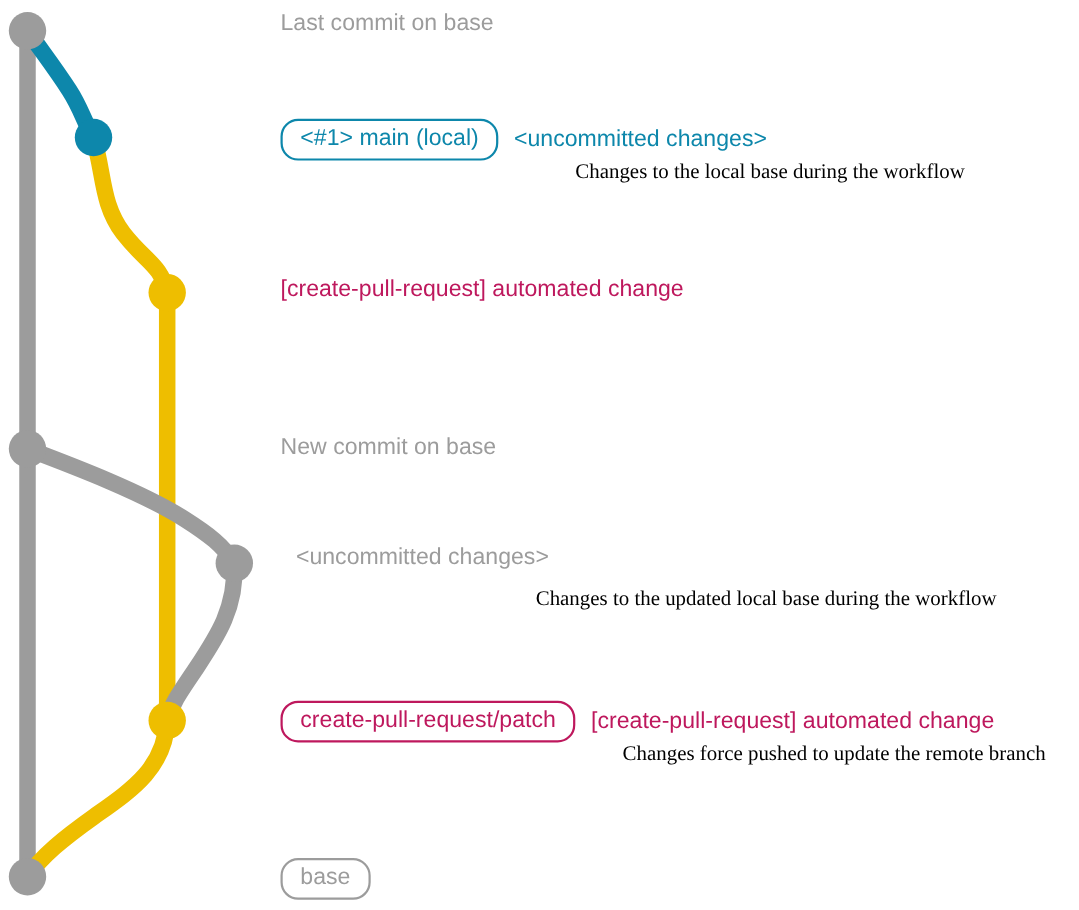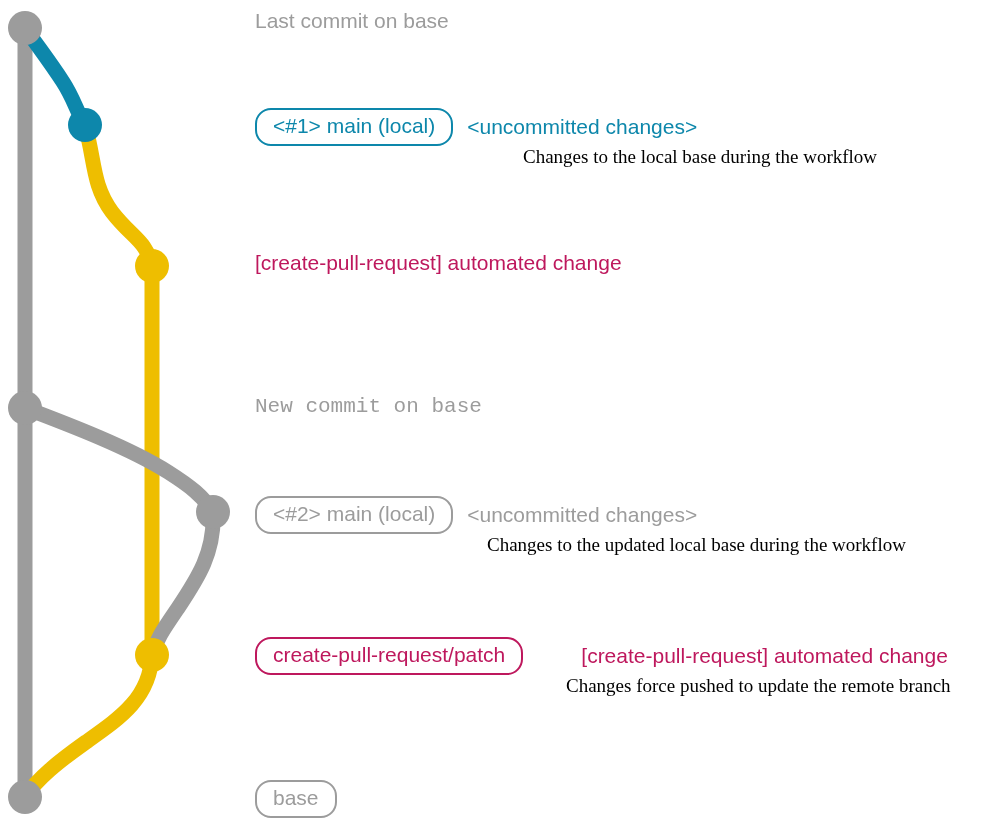--- a/index.html
+++ b/index.html
@@ -103,31 +103,30 @@
   <div class="entry" style="left:255px; top:108px;">
     <span class="pill c-teal">&lt;#1&gt; main (local)</span>
     <span class="msg c-teal">&lt;uncommitted changes&gt;</span>
   </div>
   <div class="subtext" style="left:487px; top:146px;margin-left:36px;">Changes to the local base during the workflow</div>
 
   <div class="entry" style="left:255px; top:252px;">
     <span class="msg no-pill c-gold">[create-pull-request] automated change</span>
   </div>
 
-  <div class="entry" style="left:255px; top:396px;font-family:Liberation Mono, monospace;">
+  <div class="entry" style="left:255px; top:396px;">
     <span class="msg no-pill c-gray">New commit on base</span>
   </div>
 
   <div class="entry" style="left:255px; top:496px;">
-    <span class="pill c-gray">&lt;#2&gt; main (local)</span>
     <span class="msg c-gray">&lt;uncommitted changes&gt;</span>
   </div>
   <div class="subtext" style="left:487px; top:534px;">Changes to the updated local base during the workflow</div>
 
-  <div class="entry" style="left:255px; top:637px;gap:44px;">
+  <div class="entry" style="left:255px; top:637px;">
     <span class="pill c-gold">create-pull-request/patch</span>
     <span class="msg c-gold">[create-pull-request] automated change</span>
   </div>
   <div class="subtext" style="left:566px; top:675px;">Changes force pushed to update the remote branch</div>
 
   <div class="entry" style="left:255px; top:780px;">
     <span class="pill c-gray">base</span>
   </div>
 
 </div>

